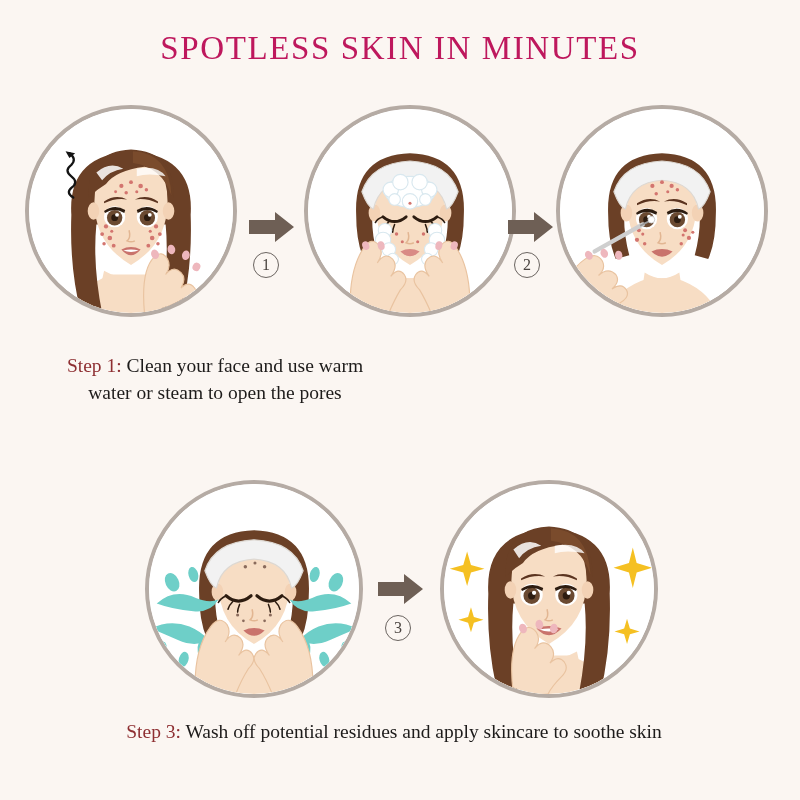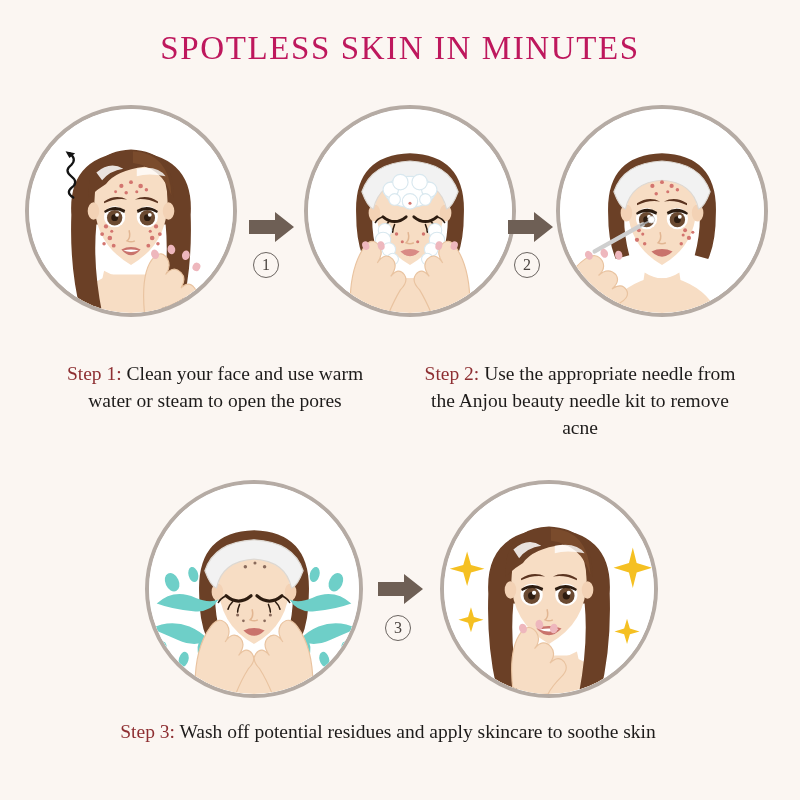--- a/index.html
+++ b/index.html
@@ -66,23 +66,23 @@
   
   .caption {
     position: absolute;
     text-align: center;
     color: #1d1b1a;
     font-size: 19.5px;
     line-height: 27px;
     font-family: "Liberation Serif", "DejaVu Serif", serif;
   }
   .caption .step-label { color: #8e2f32; }
-  .cap1 { left: 60px;  top: 360px; width: 310px; }
+  .cap1 { left: 60px;  top: 352px; width: 310px; }
   .cap2 { left: 420px; top: 360px; width: 320px; }
-  .cap3 { left: 98px; top: 718px; width: 580px; }
+  .cap3 { left: 104px; top: 718px; width: 580px; }
 </style>
 </head>
 <body>
 
 <div class="page">
 
   <div class="title">SPOTLESS SKIN IN MINUTES</div>
 
   <div class="photo-circle" style="left:25px; top:105px; width:212px; height:212px;">
     <svg viewBox="0 0 212 212">
@@ -317,24 +317,20 @@
         </g>
       </g>
     </svg>
   </div>
 
   <div class="caption cap1">
     <span class="step-label">Step 1:</span>
     <span>Clean your face and use warm water or steam to open the pores</span>
   </div>
 
-  <div class="caption cap2">
-    <span class="step-label">Step 2:</span>
-    <span>Use the appropriate needle from the Anjou beauty needle kit to remove acne</span>
-  </div>
 
   <div class="photo-circle" style="left:145px; top:480px; width:218px; height:218px;">
     <svg viewBox="0 0 218 218">
       <defs>
           <clipPath id="c4">
             <circle cx="109" cy="109" r="109"></circle>
           </clipPath>
         </defs>
       <g clip-path="url(#c4)">
         <rect width="218" height="218" fill="#ffffff"></rect>

